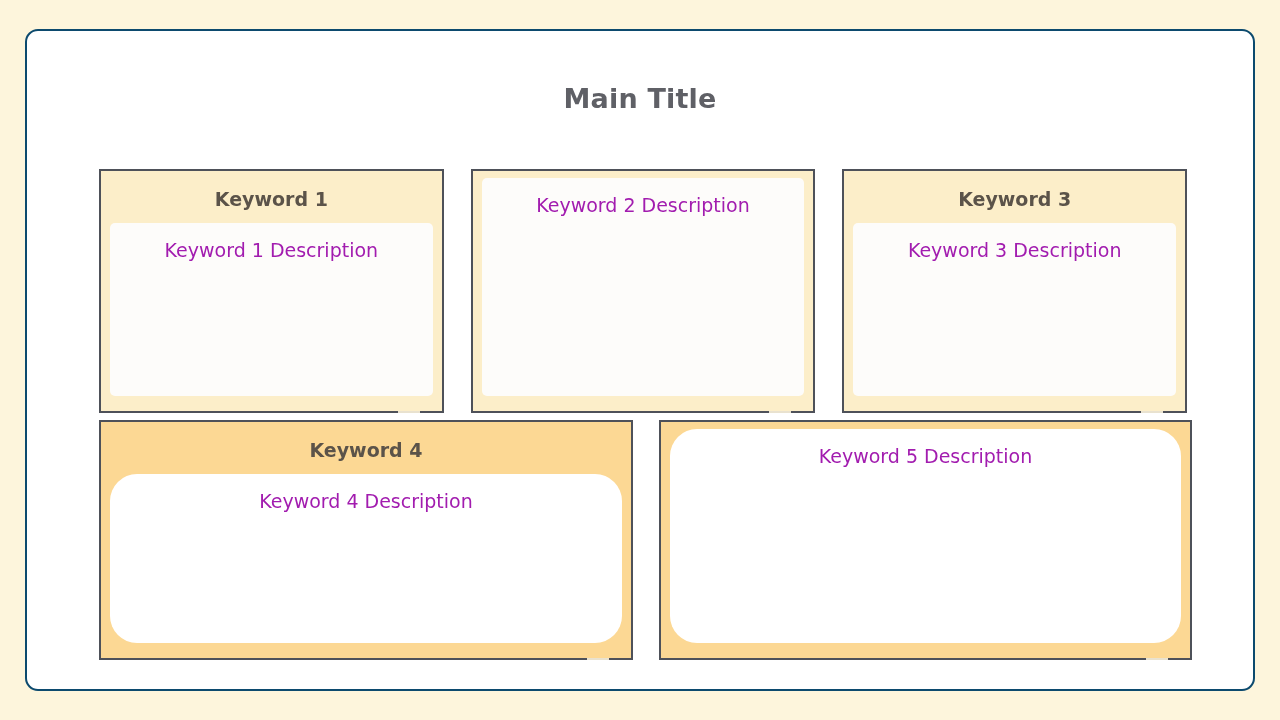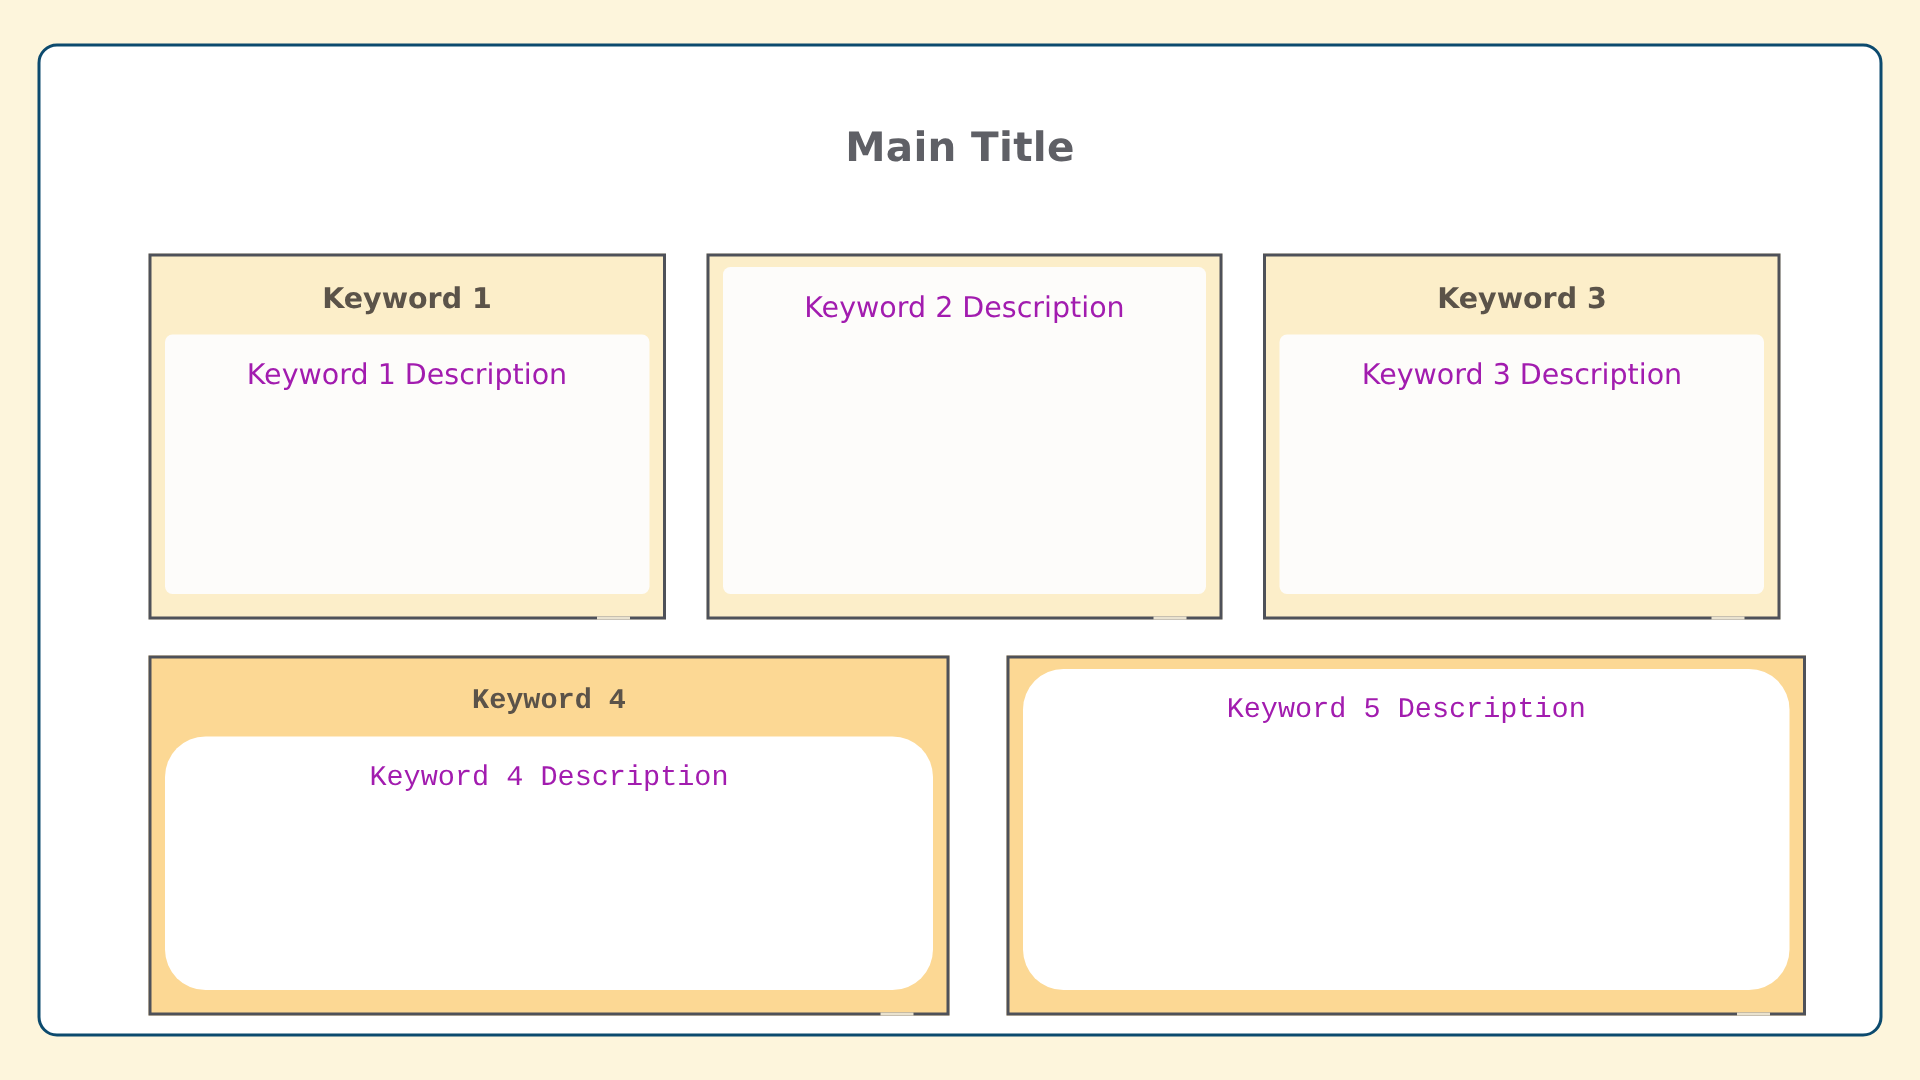--- a/index.html
+++ b/index.html
@@ -47,23 +47,22 @@
     width: 1088px;
   }
 
   .card-row {
     display: flex;
   }
   .row-top {
     gap: 27px;
   }
   .row-bottom {
-    gap: 38px;
-    margin-top: 24px;
-    font-family: Liberation Mono, monospace;
+    gap: 26px;
+    margin-top: 7px;
   }
 
   .kw-card {
     position: relative;
     border: 2px solid #4e5159;
     box-sizing: border-box;
     display: flex;
     flex-direction: column;
     align-items: center;
     padding: 7px 9px 15px 9px;

